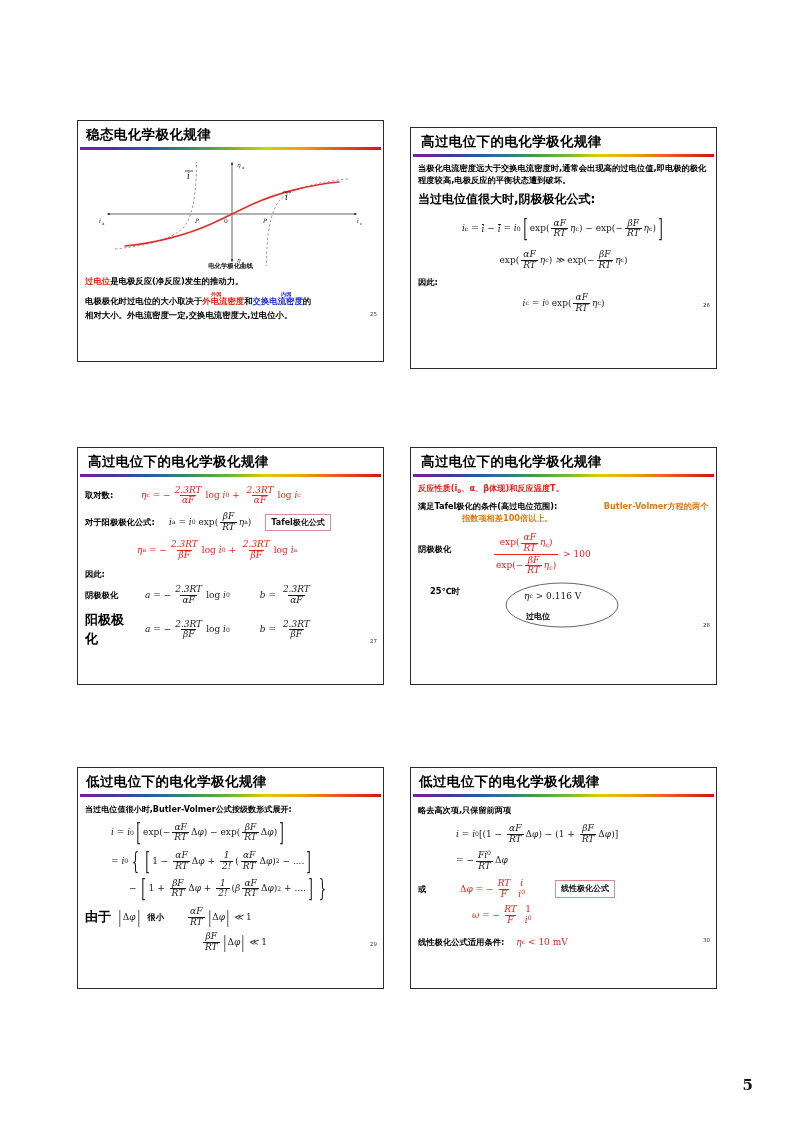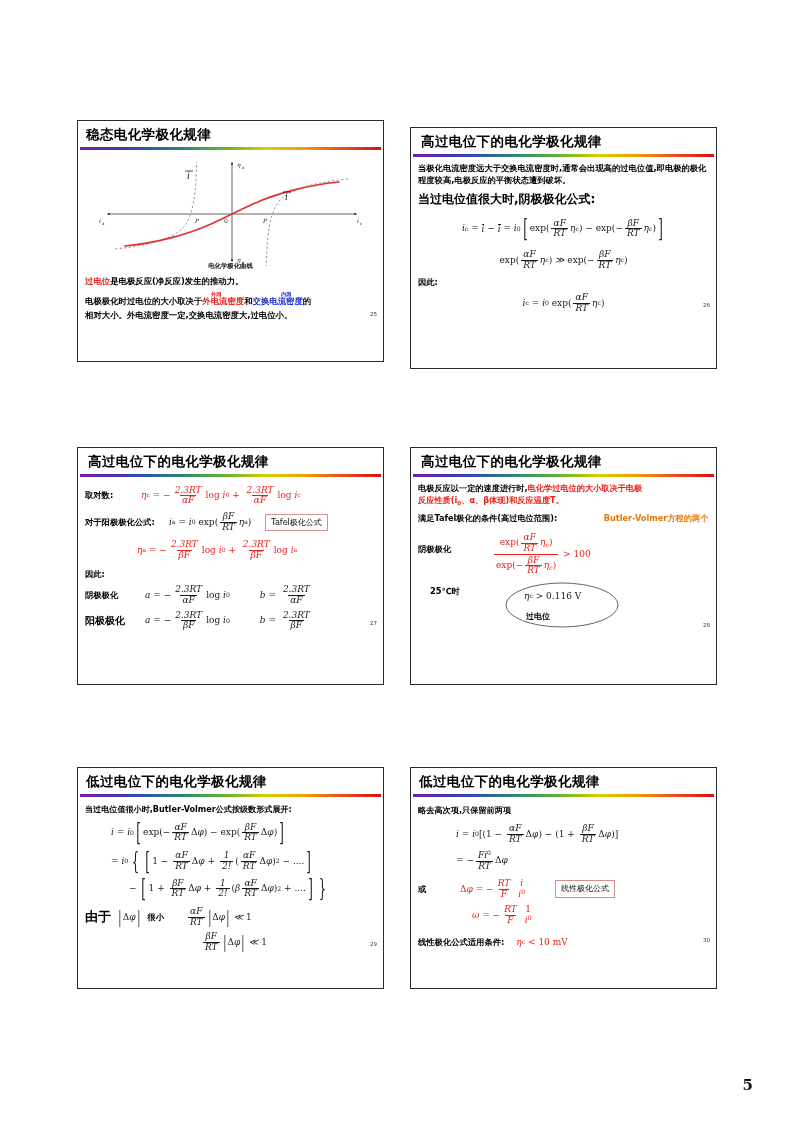--- a/index.html
+++ b/index.html
@@ -132,21 +132,21 @@
     transform: scaleX(.5); font-weight:300;
   }
   .eqrow { display: flex; align-items: center; }
   .eq-center { justify-content: center; }
 
   .boxlabel {
     display: inline-block;
     border: 1px solid #d49090;
     padding: 2px 5px;
     font-size: 8px;
-    font-weight: normal;
+    font-weight: bold;
     color: #111;
     background: #fff;
   }
 
   
   .chart-wrap { position: relative; height: 112px; margin-top: 2px; }
   .chart-caption {
     text-align: center;
     font-size: 6.4px;
     font-weight: bold;
@@ -350,21 +350,21 @@
         </span>
         <span class="math" style="margin-left:30px;">
           <span>b</span>&nbsp;=&nbsp;<span class="frac">
               <span class="n">2.3RT</span>
               <span class="d">αF</span>
             </span>
         </span>
       </div>
 
       <div style="display:flex; align-items:center; margin-top:6px;">
-        <span class="cn" style="font-size:10px; width:46px;">阳极极化</span>
+        <span class="cn" style="font-size:13px; width:46px;">阳极极化</span>
         <span class="math" style="margin-left:14px;">
           <span>a</span>&nbsp;=&nbsp;−<span class="frac">
               <span class="n">2.3RT</span>
               <span class="d">βF</span>
             </span><span class="up">log</span>&nbsp;<span>i</span><span class="sup">0</span>
         </span>
         <span class="math" style="margin-left:30px;">
           <span>b</span>&nbsp;=&nbsp;<span class="frac">
               <span class="n">2.3RT</span>
               <span class="d">βF</span>
@@ -376,30 +376,30 @@
     </div>
   </div>
 
   <div class="slide s4">
     <div class="slide-title">高过电位下的电化学极化规律</div>
     <div class="rainbow-rule"></div>
     <div class="slide-body">
 
       <div style="font-size:8.2px; line-height:1.55;">
         <div>
-          <span class="cn">电极反应以一定的速度进行时,</span><span class="cn red">电化学过电位的大小取决于</span><span class="cn red">电极</span>
-        </div>
-        <div>
           <span class="cn red">反应性质(i</span><span class="cn red sub">0</span><span class="cn red">、α、β体现)和反应温度T。</span>
         </div>
       </div>
 
       <div style="font-size:8.2px; line-height:1.55; margin-top:5px;">
         <div>
           <span class="cn">满足Tafel极化的条件(高过电位范围):</span>&nbsp;<span class="cn orange">Butler-Volmer方程的两个</span>
+        </div>
+        <div>
+          <span class="cn orange">指数项相差100倍以上。</span>
         </div>
       </div>
 
       <div style="display:flex; align-items:flex-start; margin-top:8px;">
         <span class="cn" style="font-size:8.3px; width:60px; padding-top:10px;">阴极极化</span>
         <span class="math red" style="margin-left:14px;">
           <span class="frac" style="font-size:1em;">
             <span class="n" style="padding-bottom:1px;">
               <span class="up">exp(</span><span class="frac">
                   <span class="n">αF</span>

